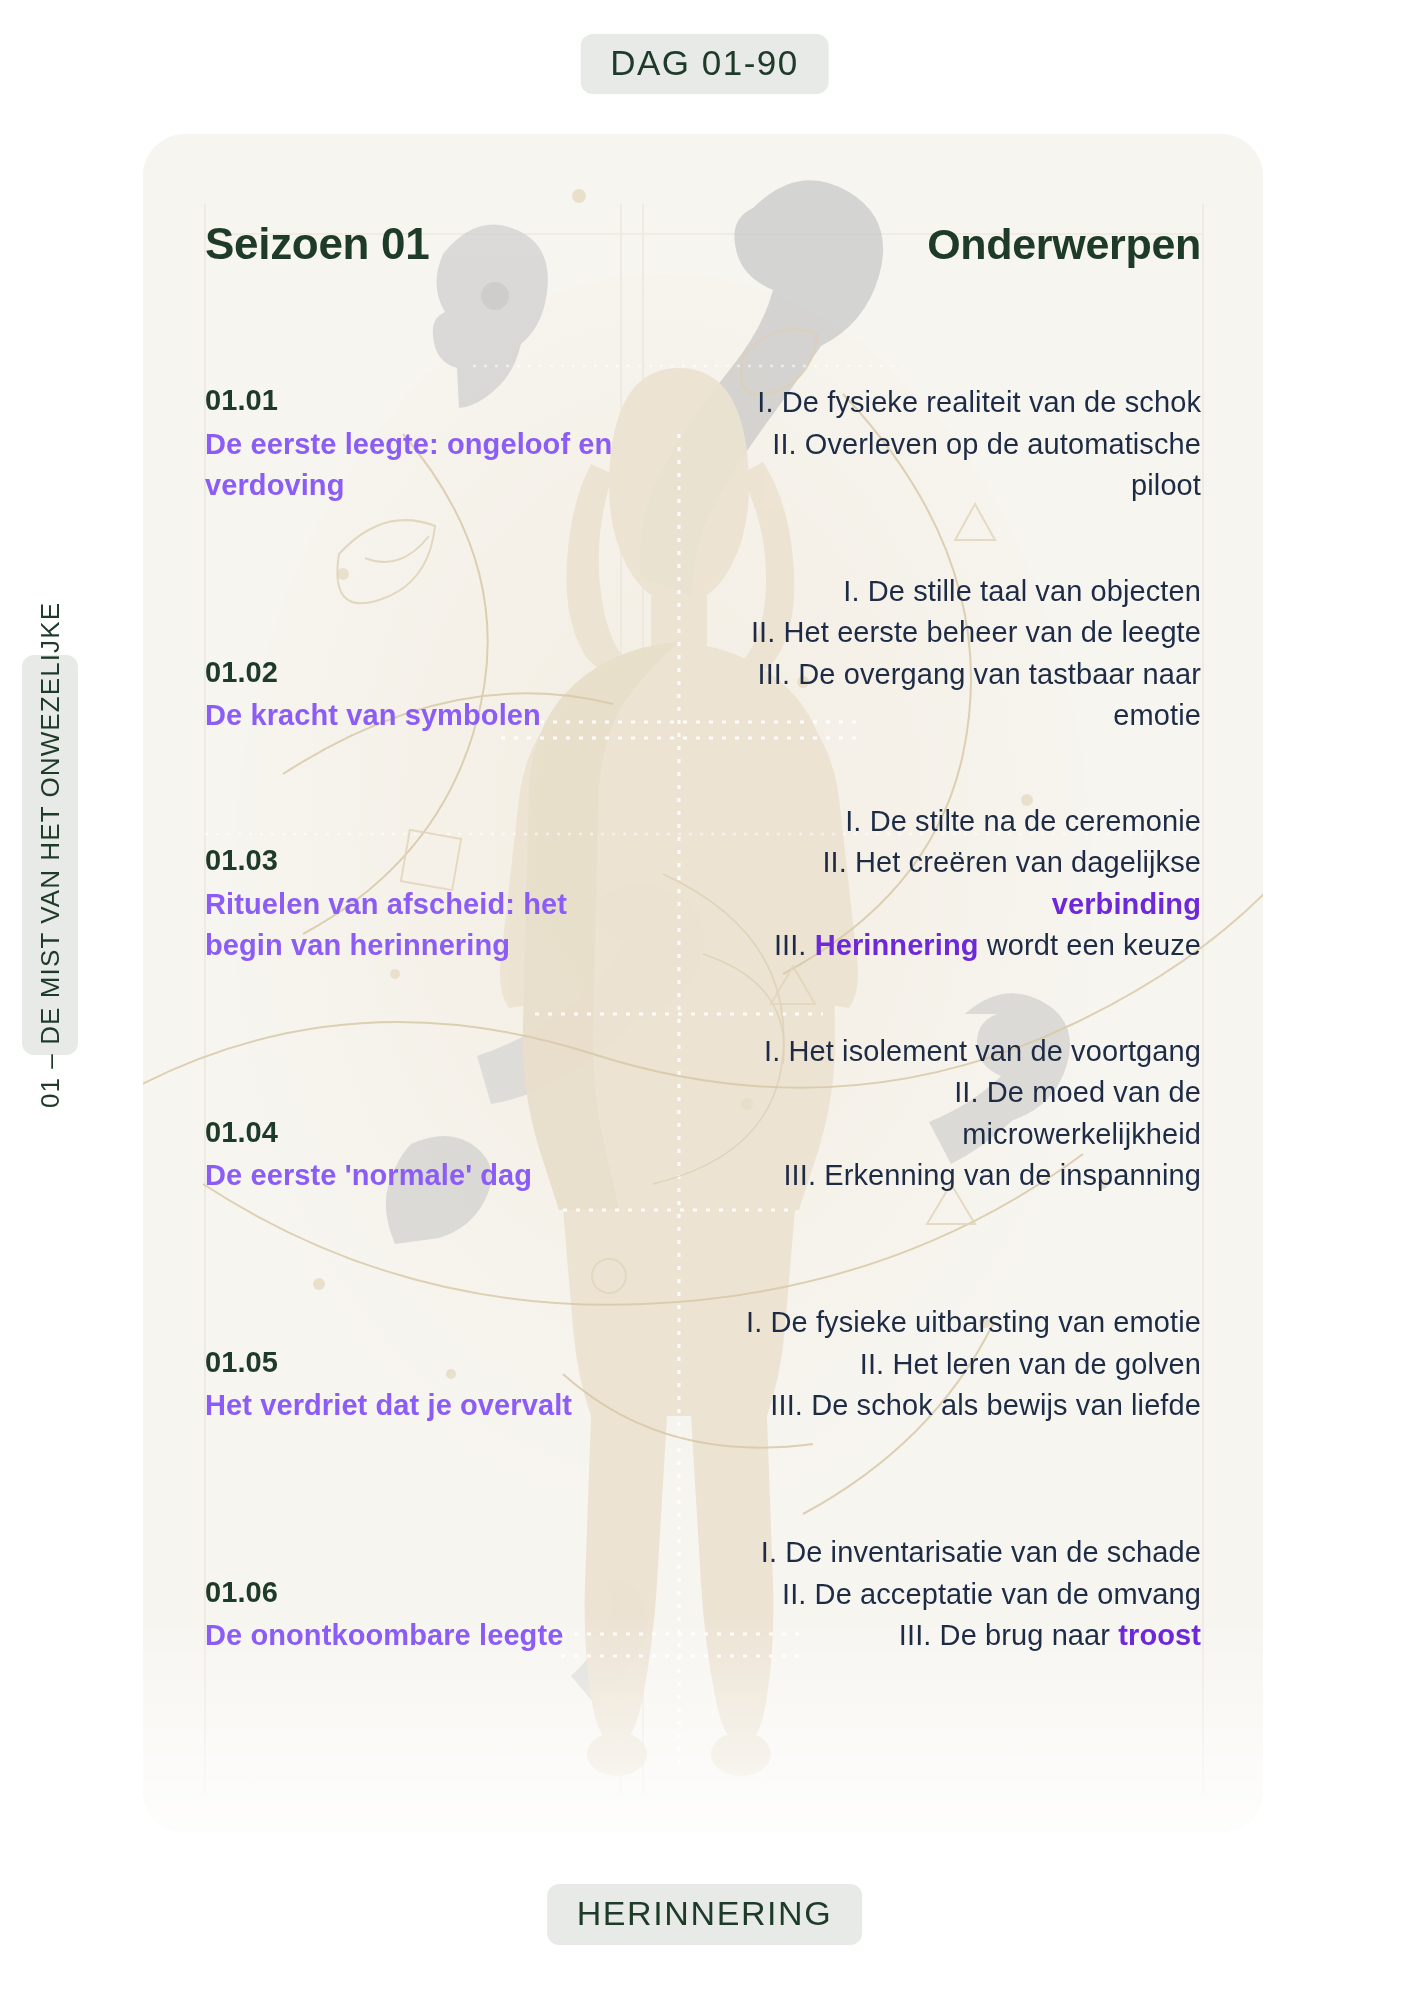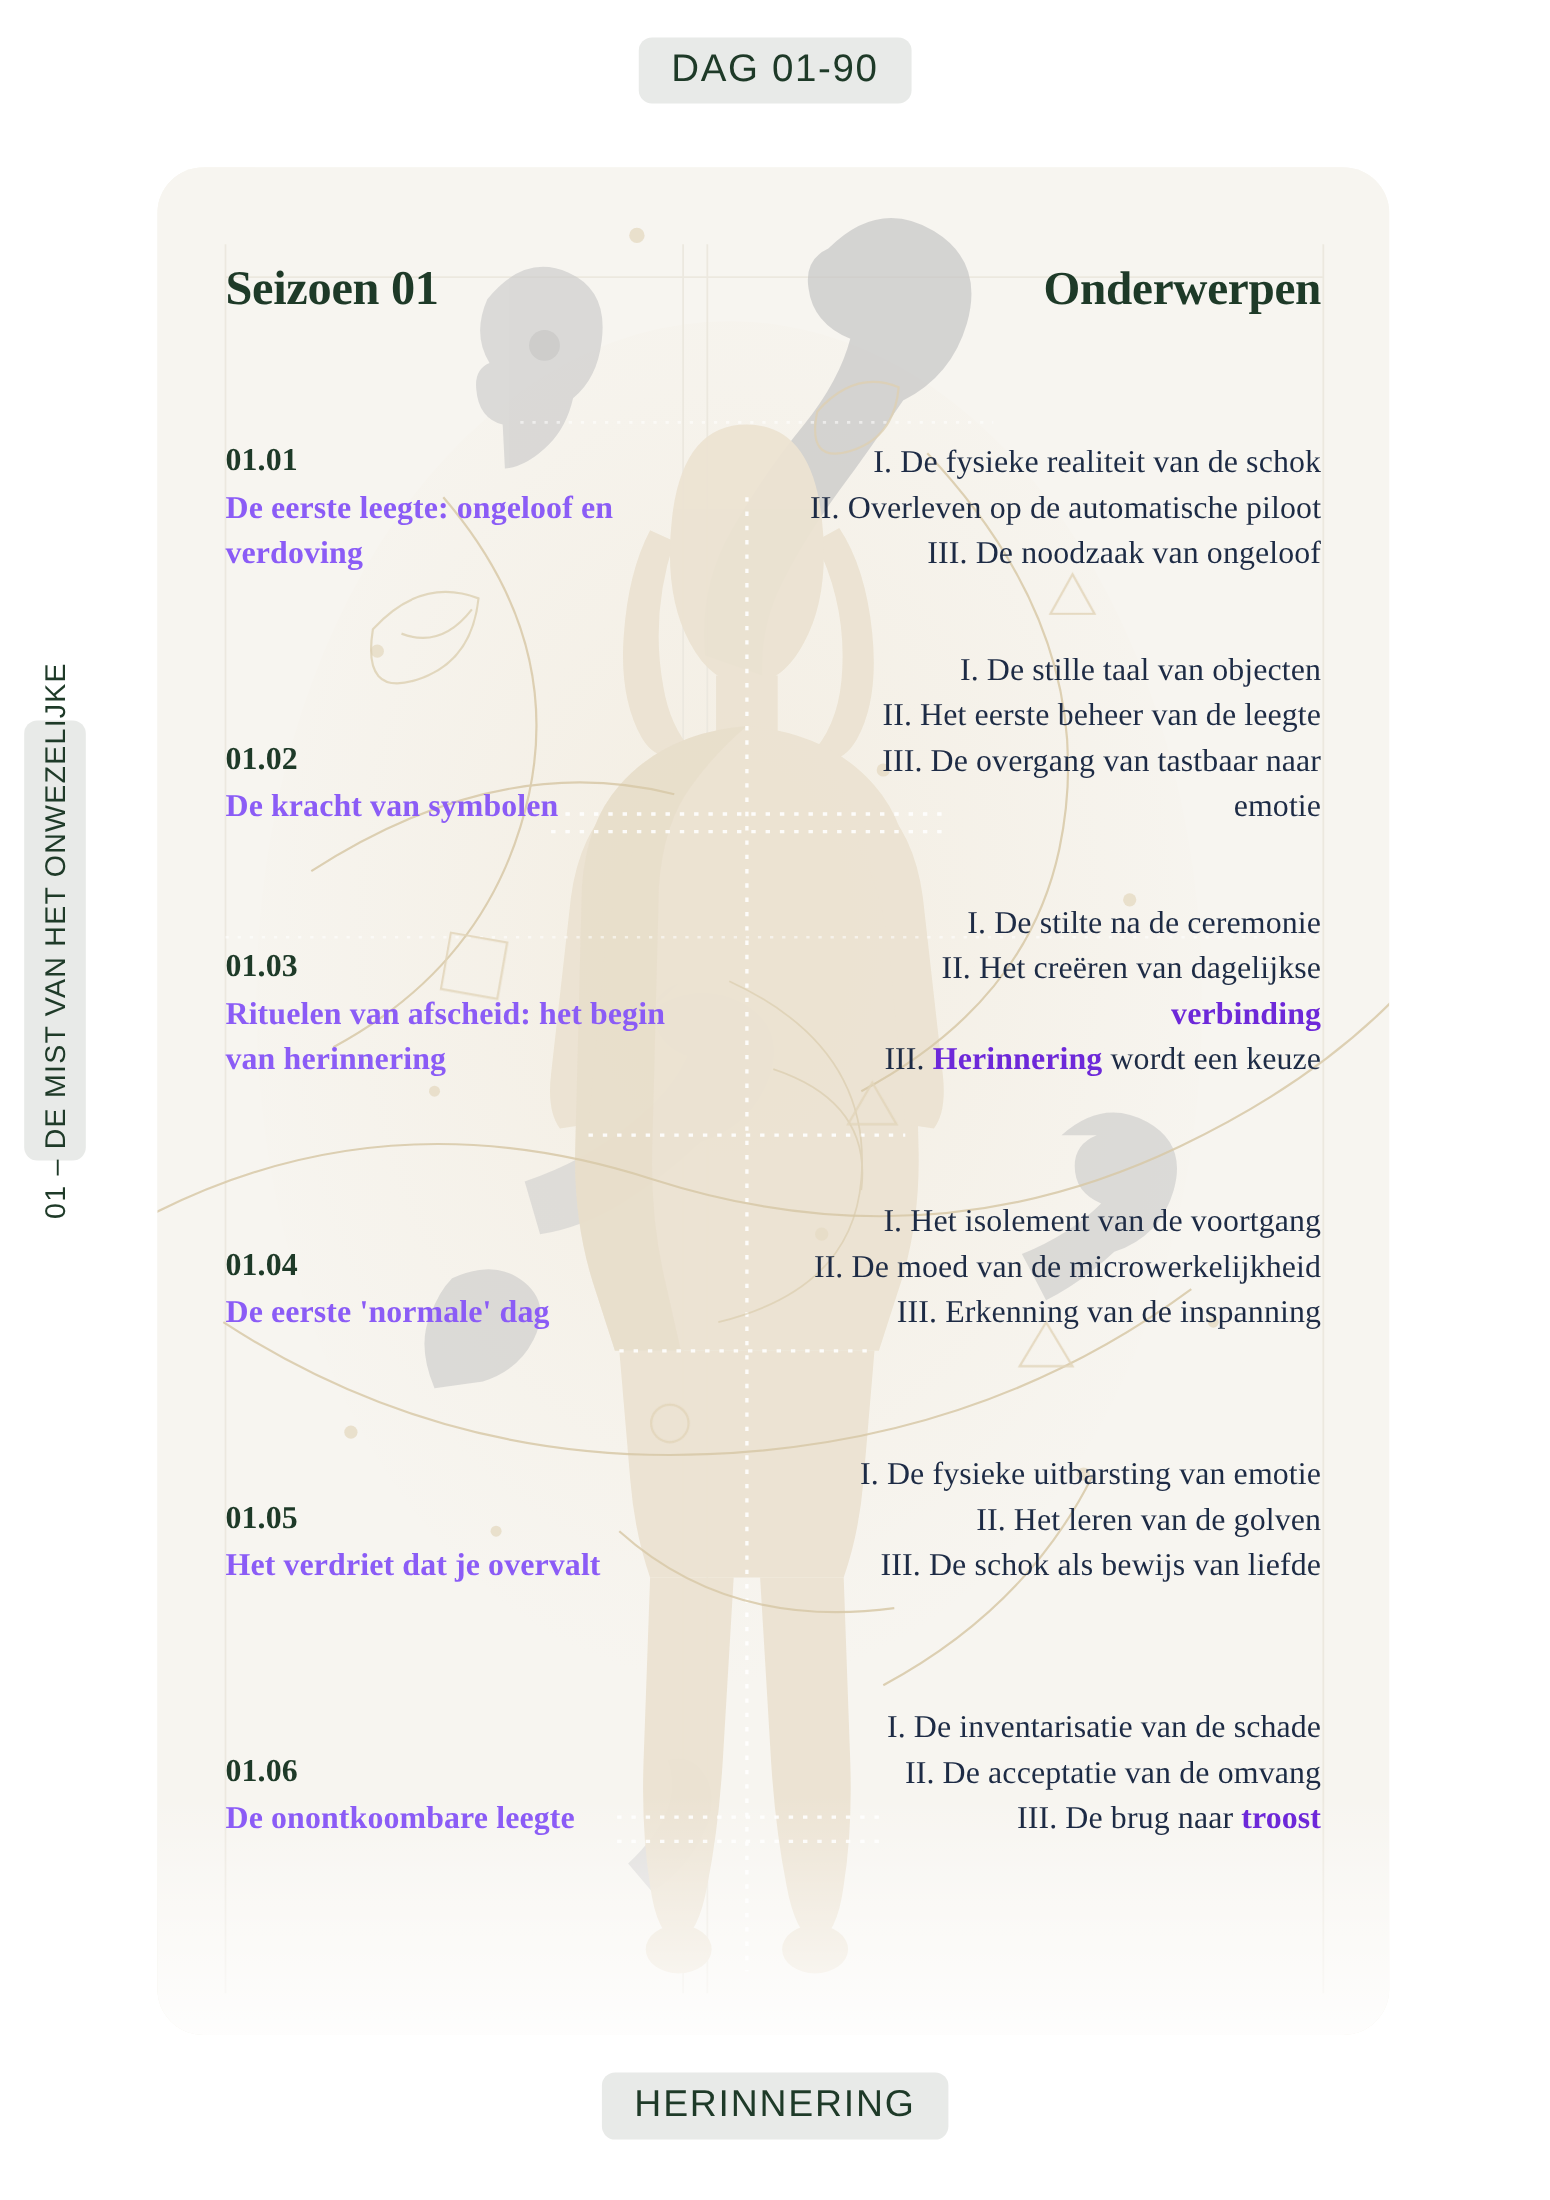--- a/index.html
+++ b/index.html
@@ -77,27 +77,26 @@
     letter-spacing: 1.6px;
     font-stretch: condensed;
     white-space: nowrap;
     line-height: 1;
   }
 
   
   .card {
     position: absolute;
     left: 143px;
-    top: 152px;
+    top: 134px;
     width: 1120px;
     height: 1698px;
     background: #f7f5f0;
     border-radius: 42px;
     overflow: hidden;
-    font-family: Liberation Serif, serif;
   }
 
   .card-bg {
     position: absolute;
     inset: 0;
     pointer-events: none;
   }
   .card-bg svg { display: block; width: 100%; height: 100%; }
 
   .card-inner {
@@ -341,21 +340,20 @@
 
       <div class="rows" id="rows">
           <div class="ep-row r1">
             <div class="ep-left">
               <div class="ep-num">01.01</div>
               <div class="ep-title">De eerste leegte: ongeloof en verdoving</div>
             </div>
             <div class="ep-right">
               <div class="topic"><span>I. De fysieke realiteit van de schok</span></div>
               <div class="topic"><span>II. Overleven op de automatische piloot</span></div>
-              <div class="topic"><span>III. De noodzaak van ongeloof</span></div>
             </div>
           </div>
           <div class="ep-row">
             <div class="ep-left">
               <div class="ep-num">01.02</div>
               <div class="ep-title">De kracht van symbolen</div>
             </div>
             <div class="ep-right">
               <div class="topic"><span>I. De stille taal van objecten</span></div>
               <div class="topic"><span>II. Het eerste beheer van de leegte</span></div>

